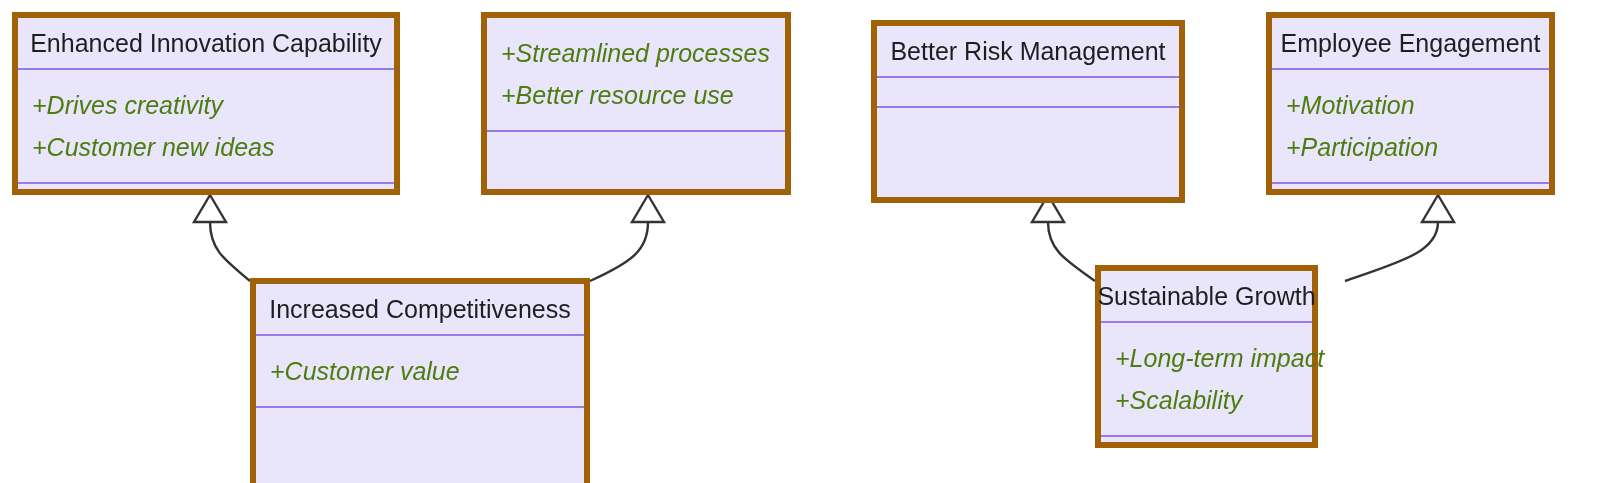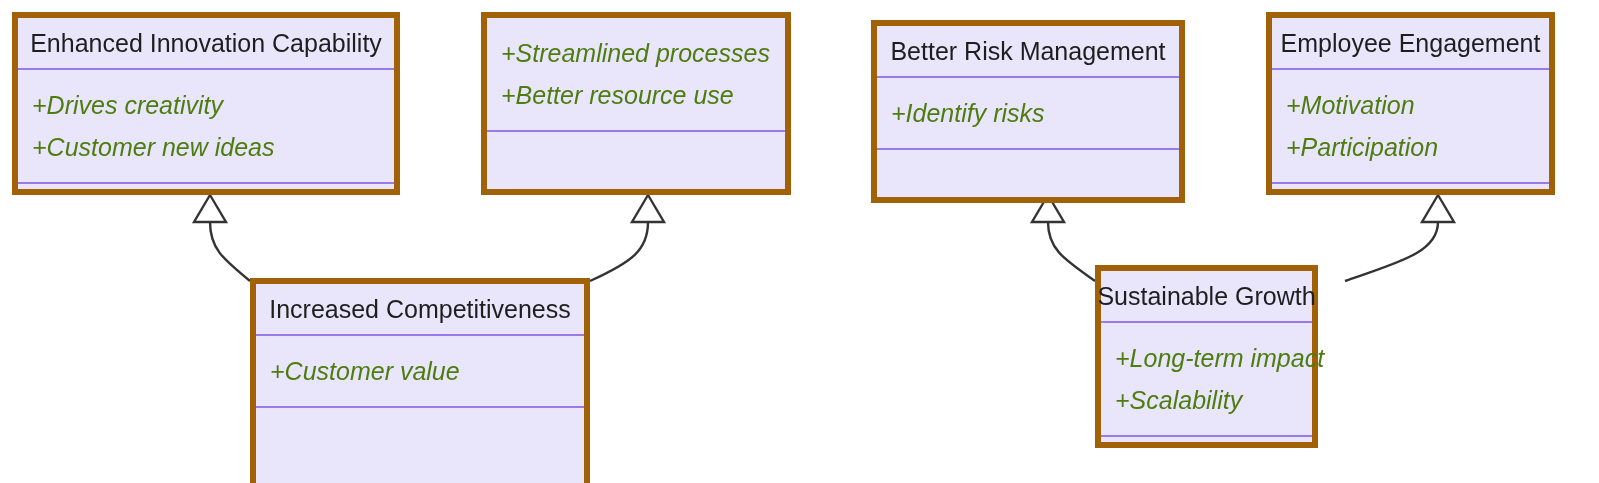--- a/index.html
+++ b/index.html
@@ -99,21 +99,20 @@
       <div class="uml-attr">+Better resource use</div>
     </div>
     <div class="uml-methods-row"></div>
   </div>
 
   <div class="uml-class" style="left:871px; top:12px; width:314px; height:183px;margin-top:8px;">
     <div class="uml-title-row">
       <span class="uml-title">Better Risk Management</span>
     </div>
     <div class="uml-attrs-row">
-      <div class="uml-attr">+Identify risks</div>
     </div>
     <div class="uml-methods-row"></div>
   </div>
 
   <div class="uml-class" style="left:1266px; top:12px; width:289px; height:183px;">
     <div class="uml-title-row">
       <span class="uml-title">Employee Engagement</span>
     </div>
     <div class="uml-attrs-row">
       <div class="uml-attr">+Motivation</div>

